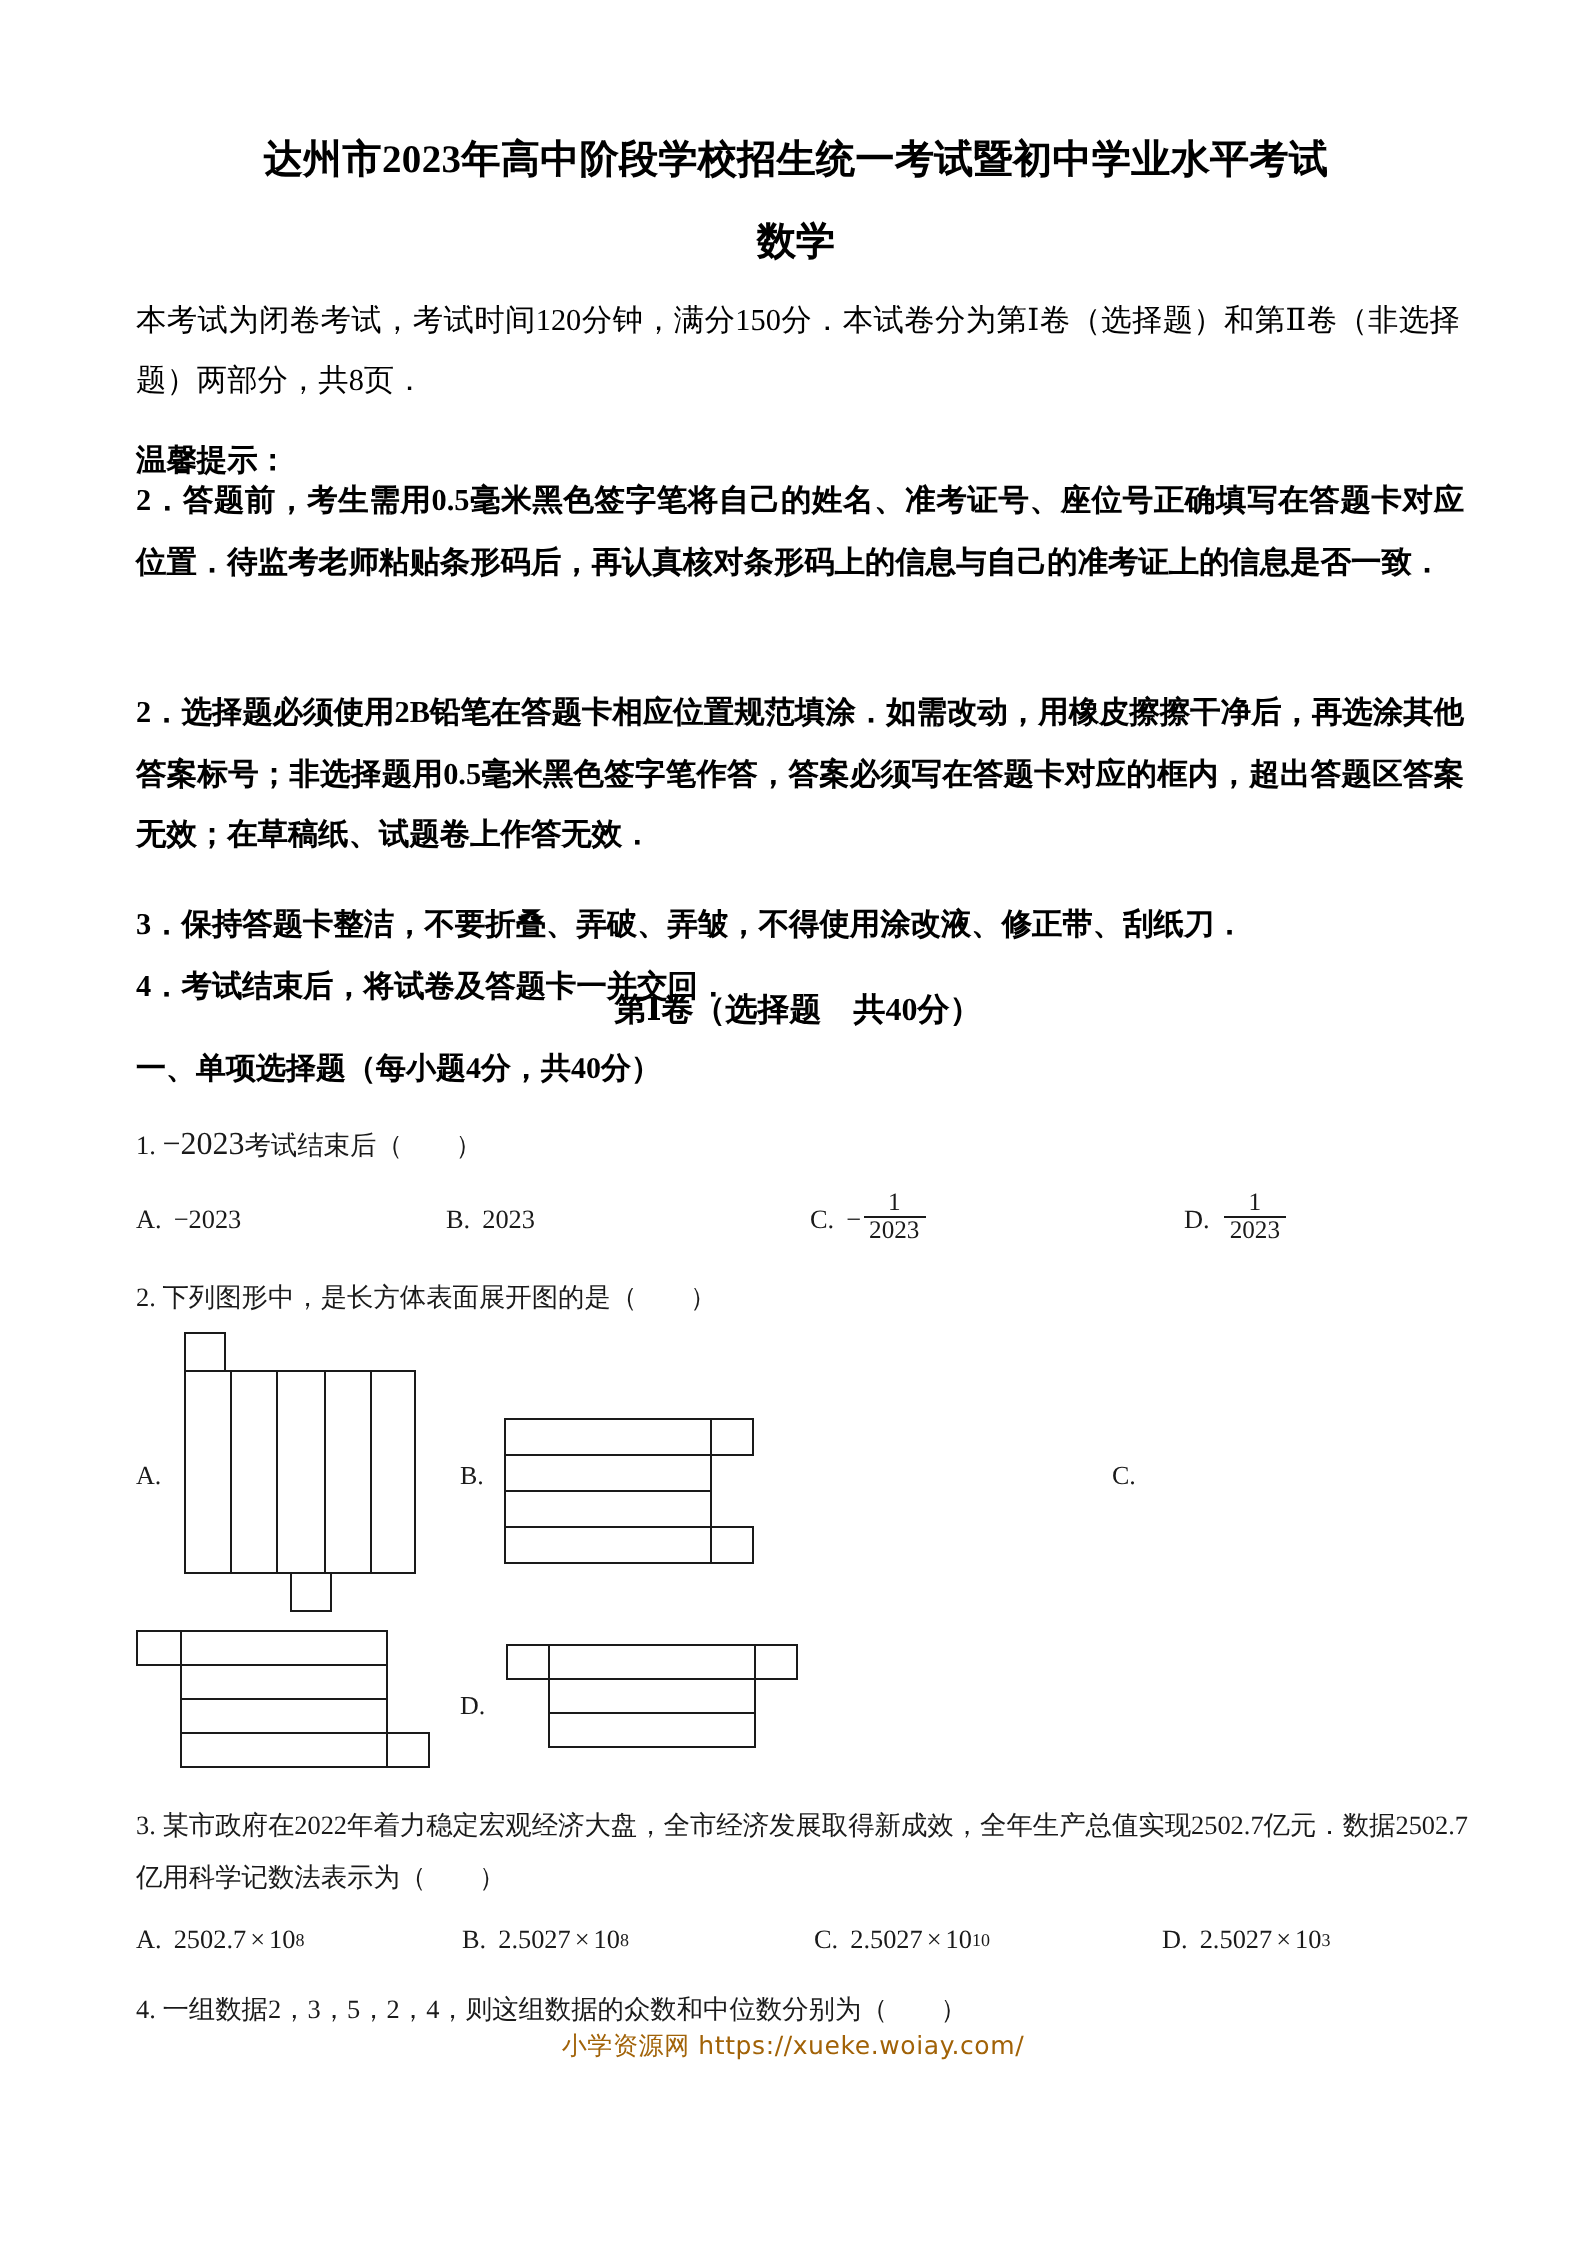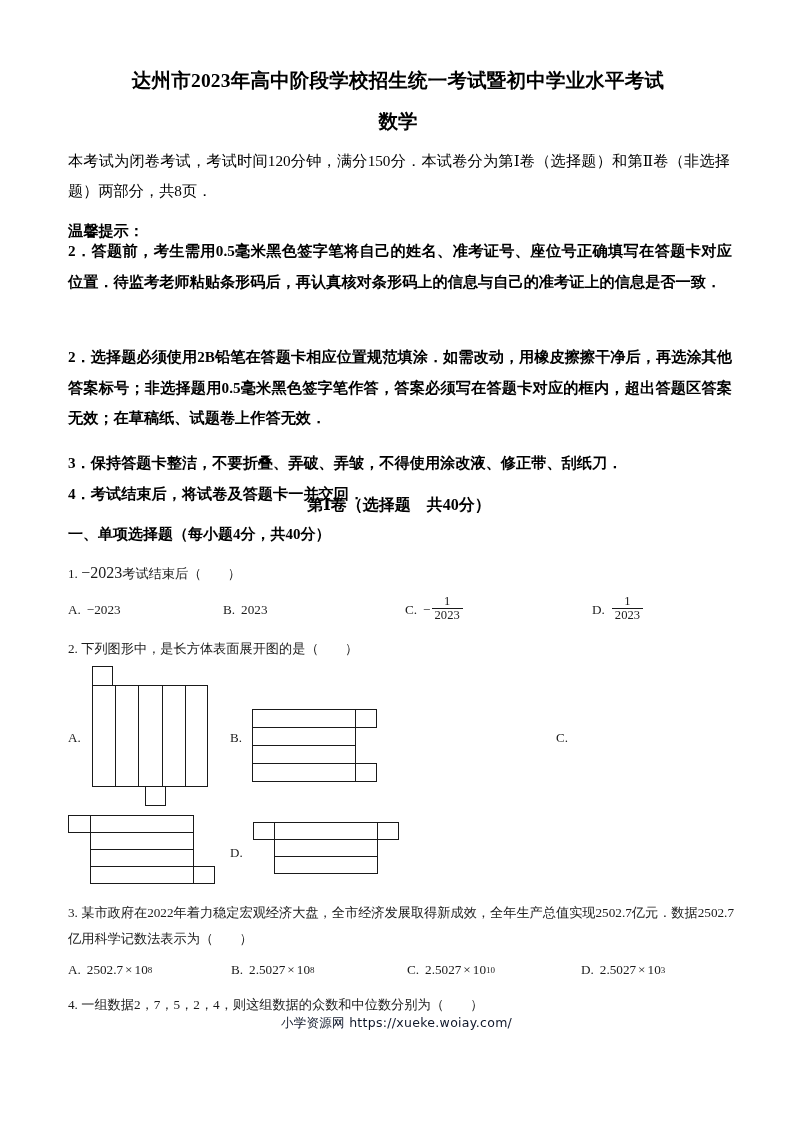--- a/index.html
+++ b/index.html
@@ -158,21 +158,21 @@
 
   
   .watermark {
     position: absolute;
     left: 0;
     top: 1015px;
     width: 793px;
     text-align: center;
     font-family: "DejaVu Sans", "Liberation Sans", sans-serif;
     font-size: 12.5px;
-    color: #0f172a;
+    color: #a16207;
     letter-spacing: 0.3px;
   }
 </style>
 </head>
 <body>
 
 <div class="page">
 
   <div class="doc-title">达州市2023年高中阶段学校招生统一考试暨初中学业水平考试</div>
   <div class="doc-subject">数学</div>
@@ -286,17 +286,17 @@
     </div>
     <div class="opt" style="left:513px; top:4px;">
       <span class="lab">D.</span>
       <span>2.5027</span>
       <span style="margin:0 2px;">×</span>
       <span>10</span>
         <sup class="exp">3</sup>
     </div>
   </div>
 
-  <div class="q q-stem" id="q4-stem">4. 一组数据2，7，5，2，4，则这组数据的众数和中位数分别为（　　）</div>
+  <div class="q q-stem" id="q4-stem">4. 一组数据2，3，5，2，4，则这组数据的众数和中位数分别为（　　）</div>
 
   <div class="watermark">小学资源网 https://xueke.woiay.com/</div>
 
 </div>
 
 </body></html>

